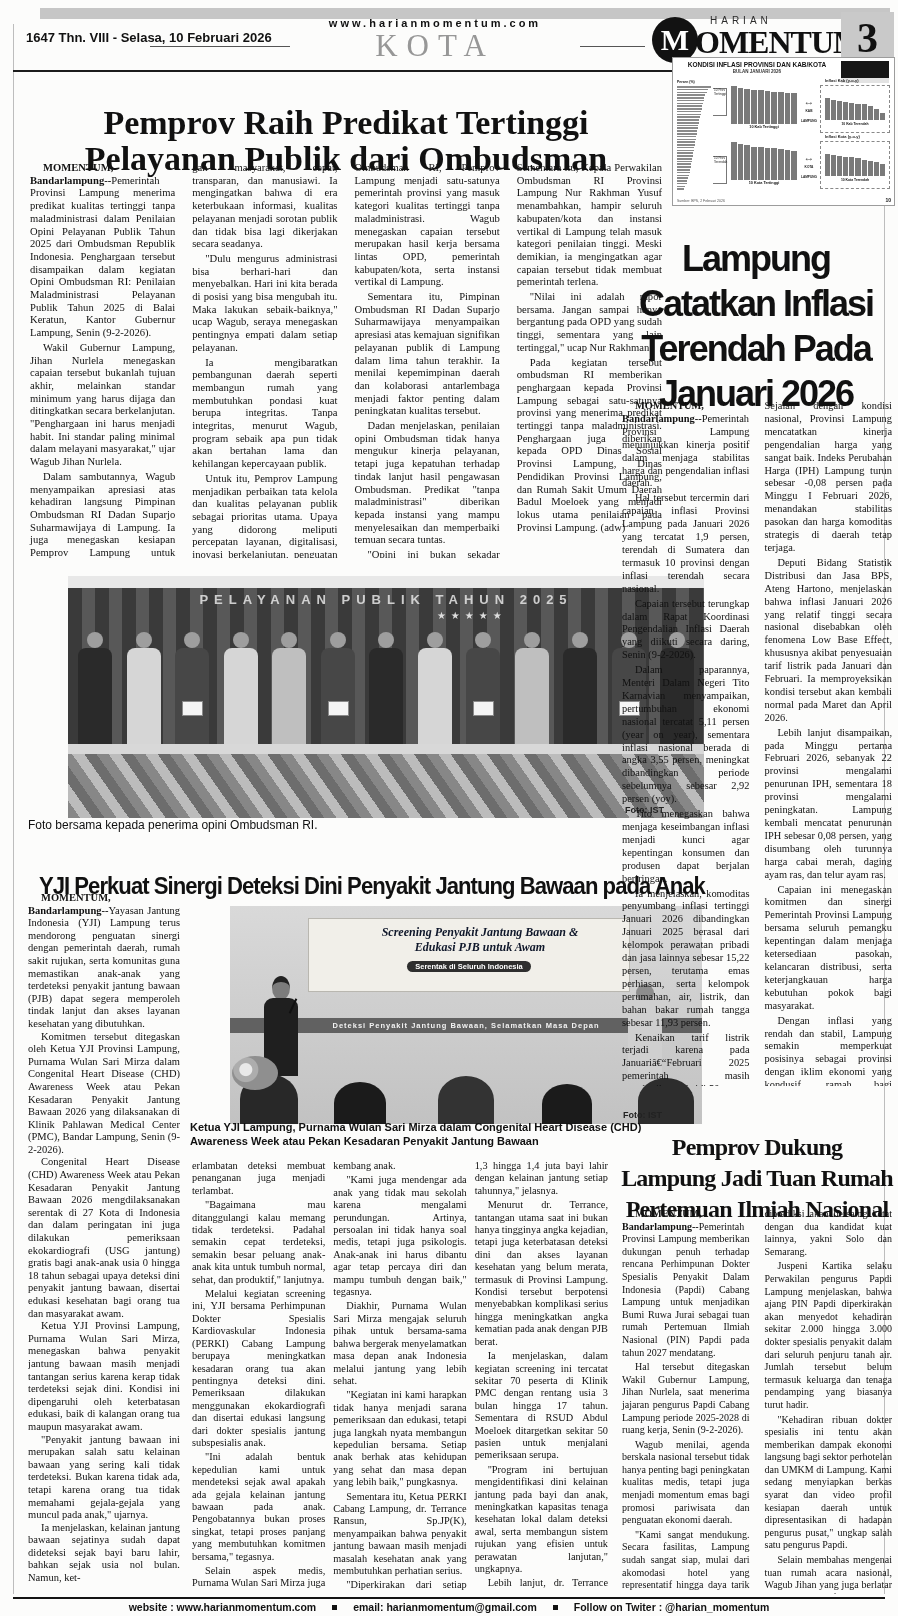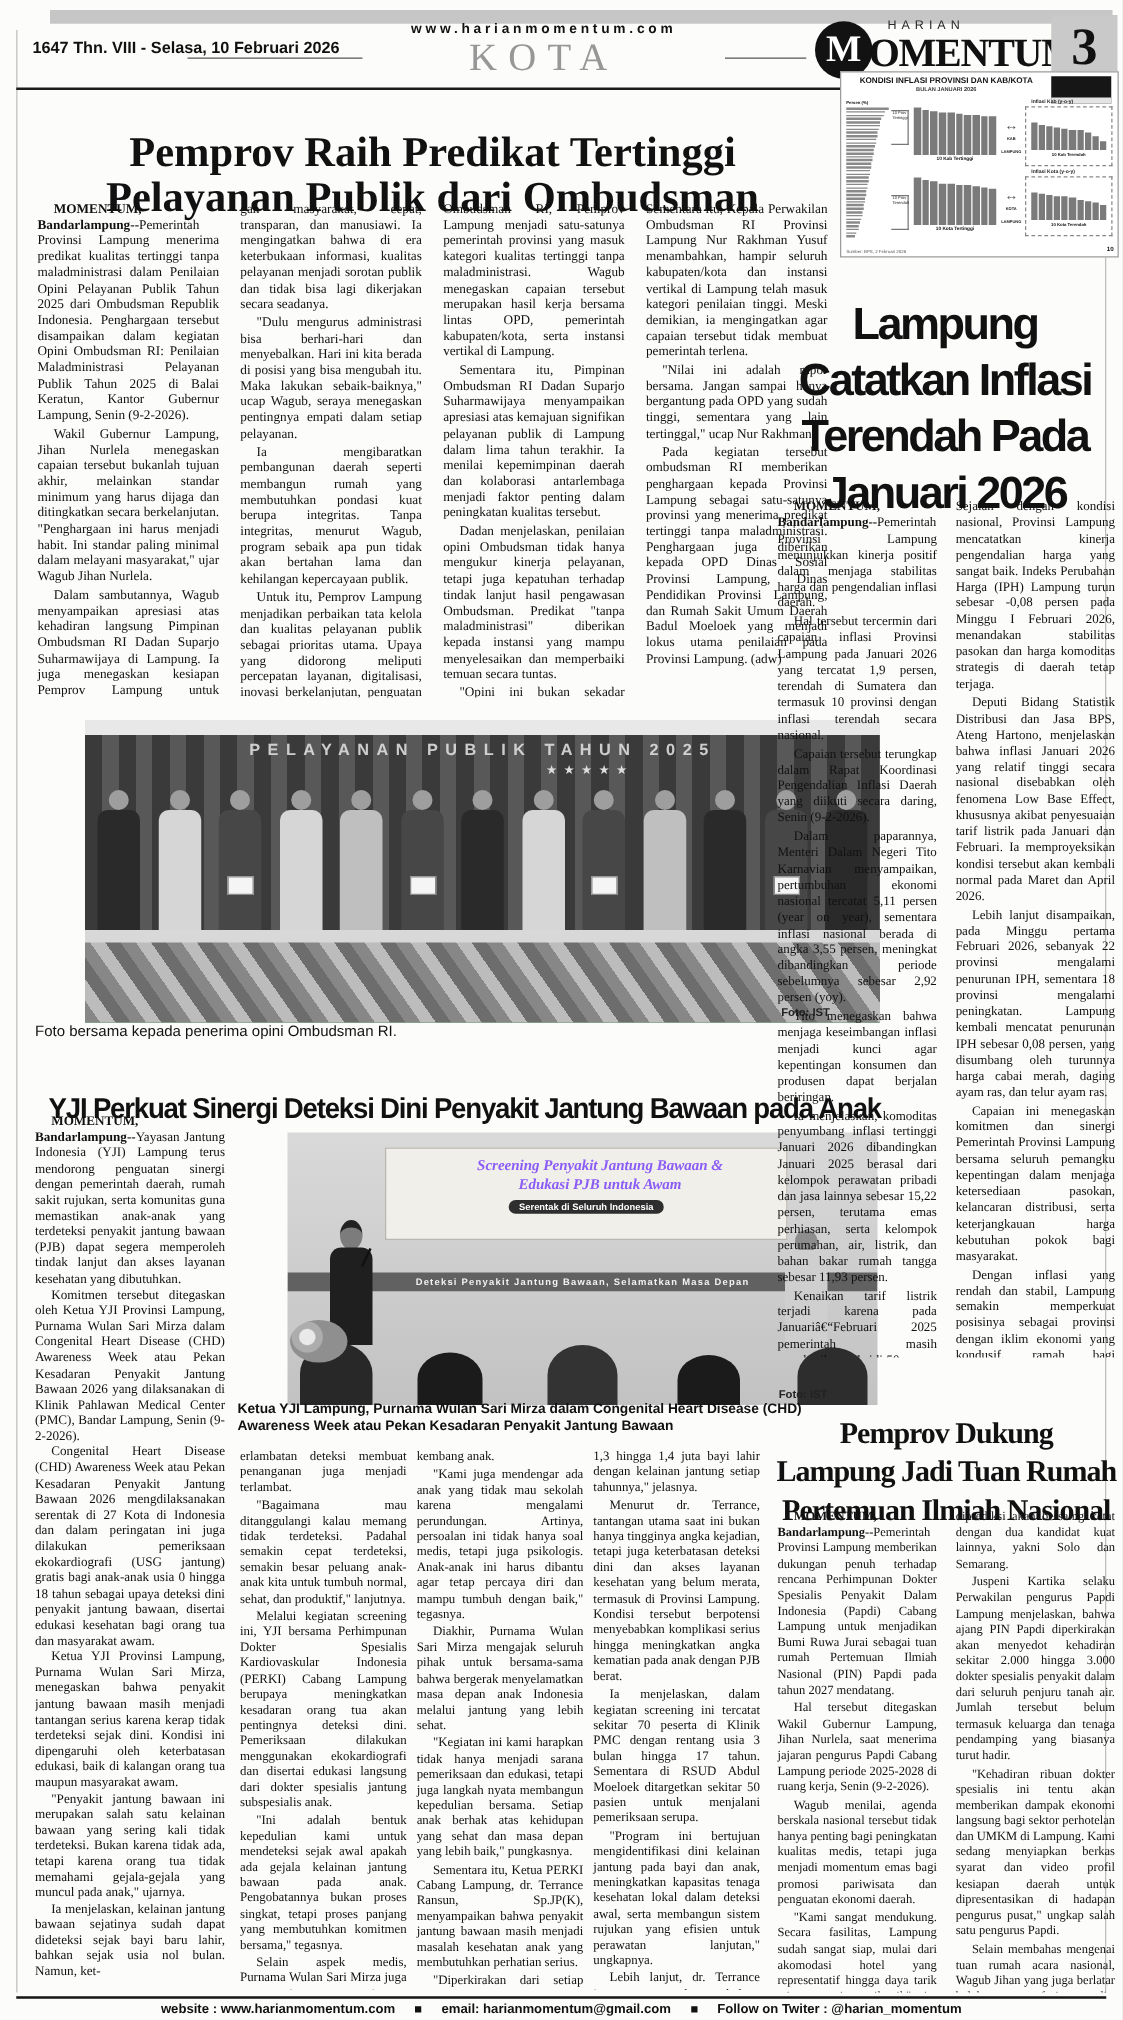--- a/index.html
+++ b/index.html
@@ -32,21 +32,21 @@
   .cols{display:flex;overflow:hidden;text-align:justify;}
   .cols>div{flex:1;overflow:hidden;}
   .cols p{margin:2px;text-indent:13px;font-family:Liberation Serif, serif;}
   .cols .cont p:first-child{text-indent:0;}
   .cols b{font-weight:bold;}
   
   #a1h{position:absolute;left:28px;top:82px;width:636px;font-size:34px;line-height:1.06;}
   #a1c{position:absolute;left:28px;top:160px;width:636px;height:398px;gap:13px;
        font-size:10.6px;line-height:12.7px;}
   
-  .ph{position:absolute;background:#14532d;overflow:hidden;}
+  .ph{position:absolute;background:#1d4ed8;overflow:hidden;}
   #photo1{left:28px;top:560px;width:636px;height:242px;}
   #photo1 .ceiling{position:absolute;left:0;top:0;width:100%;height:12px;background:#e8e8e8;}
   #photo1 .curtain{position:absolute;left:0;top:12px;width:100%;height:160px;
      background:repeating-linear-gradient(90deg,#3a3a3a 0 14px,#585858 14px 27px);}
   #photo1 .backdrop{position:absolute;left:0;top:16px;width:100%;text-align:center;color:#e6e6e6;
      font:bold 13px "Liberation Sans",sans-serif;letter-spacing:6px;opacity:.85;}
   #photo1 .stars{position:absolute;left:58%;top:34px;color:#ddd;font-size:10px;letter-spacing:5px;}
   #photo1 .row{position:absolute;left:6px;top:56px;width:624px;display:flex;justify-content:space-between;}
   .pn{position:relative;width:42px;height:118px;}
   .pn .hd{position:absolute;left:13px;top:0;width:16px;height:16px;border-radius:50%;background:#9e9e9e;}
@@ -65,21 +65,21 @@
   #caption1{left:28px;top:818px;width:636px;}
   
   #a2h{position:absolute;left:26px;top:854px;width:644px;font-size:23px;letter-spacing:-1px;
        transform:scaleX(.96);transform-origin:center;white-space:nowrap;}
   #a2c1{position:absolute;left:28px;top:892px;width:152px;height:700px;overflow:hidden;
         font-size:10.5px;line-height:12.6px;text-align:justify;}
   #a2c1 p{margin:0;text-indent:13px;}
   #photo2{left:190px;top:890px;width:472px;height:218px;background:linear-gradient(#d9d9d9,#c2c2c2);}
   #photo2 .banner{position:absolute;left:78px;top:12px;width:320px;height:66px;background:#f1efe9;
       border:1px solid #b9b7b0;text-align:center;padding-top:6px;}
-  #photo2 .b1,#photo2 .b2{font:bold italic 12px "Liberation Serif",serif;color:#8b5cf6;padding-left:22px;}
+  #photo2 .b1,#photo2 .b2{font:bold italic 12px "Liberation Serif",serif;color:#0f172a;padding-left:22px;}
   #photo2 .b3{display:inline-block;margin-top:3px;padding:1px 8px;background:#2e2e2e;color:#fff;
       font:bold 7.5px "Liberation Sans",sans-serif;border-radius:6px;}
   #photo2 .strip{position:absolute;left:0;top:112px;width:100%;height:15px;background:rgba(25,25,25,.6);
       color:#f2f2f2;text-align:center;font:bold 7.5px "Liberation Sans",sans-serif;line-height:15px;letter-spacing:1px;}
   .fig{position:absolute;}
   .fig .fh{width:18px;height:18px;border-radius:50%;background:#8d8d8d;margin:0 auto;}
   .fig .fb{width:34px;height:78px;border-radius:9px 9px 0 0;background:#1f1f1f;margin-top:-2px;}
   #spk{left:34px;top:70px;}
   #spk .fh{background:#7c7c7c;border-top:6px solid #222;}
   #fig2{left:398px;top:78px;}

